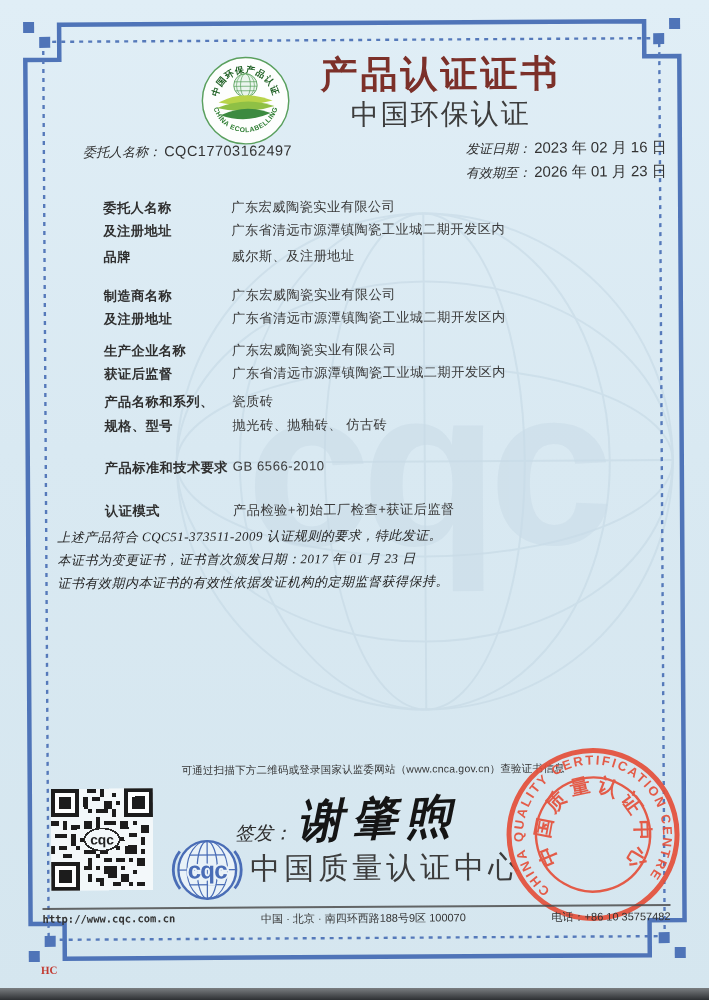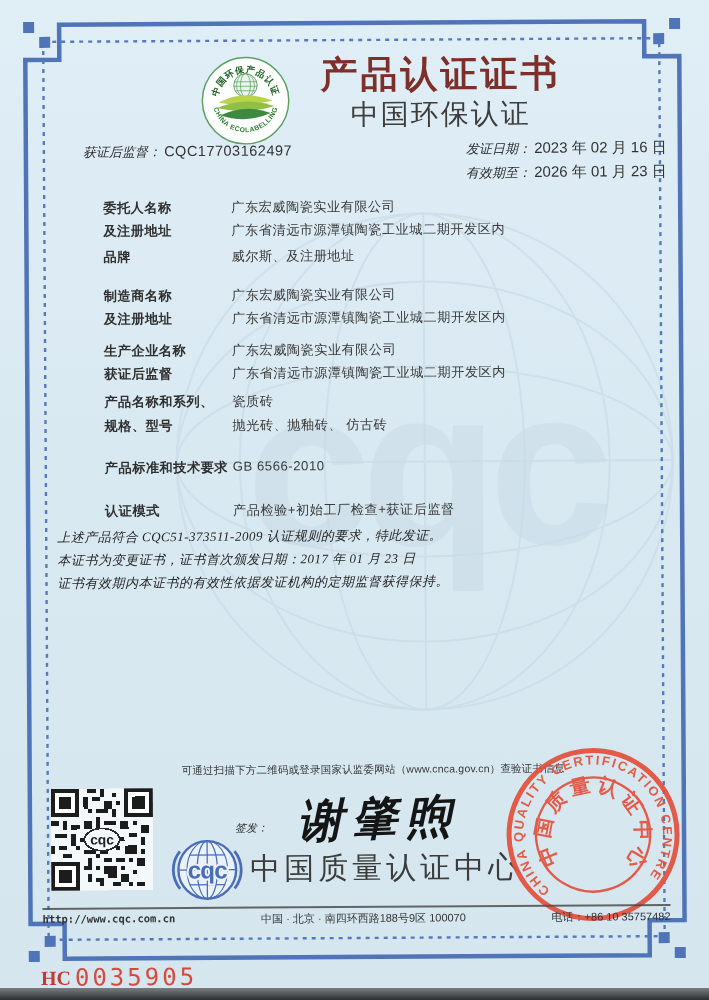--- a/index.html
+++ b/index.html
@@ -30,34 +30,34 @@
 
   
   .frow{position:absolute;left:57px;display:flex;font-size:13.2px;white-space:nowrap;}
   .fl{flex:0 0 128px;font-weight:bold;color:#2f2f2f;letter-spacing:.5px;margin-left:48px;}
   .fv{color:#3a3a3a;letter-spacing:.5px;}
 
   .stmt{position:absolute;left:57px;font-size:13px;color:#262626;letter-spacing:.5px;white-space:nowrap;}
 
   .verify-note{left:180px;top:763px;font-size:10.5px;color:#343434;letter-spacing:.2px;}
 
-  .sign-label{left:233px;top:820px;font-size:11px;color:#2e2e2e;}
+  .sign-label{left:233px;top:820px;font-size:19px;color:#2e2e2e;}
   .signature{left:295px;top:788px;font-size:46px;font-weight:bold;letter-spacing:8px;
     color:#151515;font-family:"DejaVu Serif","Liberation Serif",serif;font-style:italic;
     transform:rotate(-2deg);}
   .issuer-name{left:248px;top:848px;font-size:30px;color:#3c3c3c;letter-spacing:4px;font-weight:500;}
 
   .footer-line{left:40px;top:906px;width:628px;height:2px;background:#4c4c4c;opacity:.85;}
   .footer{left:40px;top:911px;width:628px;display:flex;justify-content:space-between;
     font-size:11px;color:#333;}
   .footer .site{font-family:"DejaVu Sans Mono","Liberation Mono",monospace;font-size:10.5px;font-weight:bold;}
 
   .serial{left:38px;top:962px;display:flex;align-items:flex-end;}
-  .serial .pre{font-family:"Liberation Serif","DejaVu Serif",serif;font-size:20px;
-    font-weight:bold;color:#c23a31;margin-right:4px;padding-bottom:2px;}
+  .serial .pre{font-family:"Liberation Serif","DejaVu Serif",serif;font-size:11px;
+    font-weight:bold;color:#c23a31;margin-right:12px;padding-bottom:2px;}
   .serial .num{font-family:"DejaVu Sans Mono","Liberation Mono",monospace;
     font-size:24px;color:#d6493c;letter-spacing:3px;}
 
   .bottom-strip{left:0;top:988px;width:709px;height:12px;
     background:linear-gradient(180deg,#7a7e81,#2d3033);}
 
   svg text{font-family:"Liberation Sans","DejaVu Sans",sans-serif;}
 </style>
 </head>
 <body>
@@ -117,21 +117,21 @@
         <path d="M20,52 Q48,37 80,50 Q48,58 20,52 Z" fill="#b9d44a"></path>
         <path d="M18,58 Q50,45 82,56 Q50,66 18,58 Z" fill="#8fc045"></path>
         <path d="M22,66 Q50,53 78,64 Q50,76 22,66 Z" fill="#3c8a40"></path>
       </g>
     </svg>
 
     <div class="abs title">产品认证证书</div>
     <div class="abs subtitle">中国环保认证</div>
 
     <div class="abs certno-row kai">
-      <span>获证后监督：</span>
+      <span>委托人名称：</span>
       <span class="val">CQC17703162497</span>
     </div>
     <div class="abs date-row kai" style="top:140px;">
       <span>发证日期：</span>
       <span class="val">2023 年 02 月 16 日</span>
     </div>
     <div class="abs date-row kai" style="top:164px;">
       <span>有效期至：</span>
       <span class="val">2026 年 01 月 23 日</span>
     </div>
@@ -304,18 +304,17 @@
 
     <div class="abs footer-line"></div>
     <div class="abs footer">
       <span class="site">http://www.cqc.com.cn</span>
       <span>中国 · 北京 · 南四环西路188号9区  100070</span>
       <span>电话：+86 10 35757482</span>
     </div>
 
     <div class="abs serial">
       <span class="pre">HC</span>
-      <span class="num">0035905</span>
     </div>
   </div>
 
   <div class="abs bottom-strip"></div>
 </div>
 
 </body></html>

